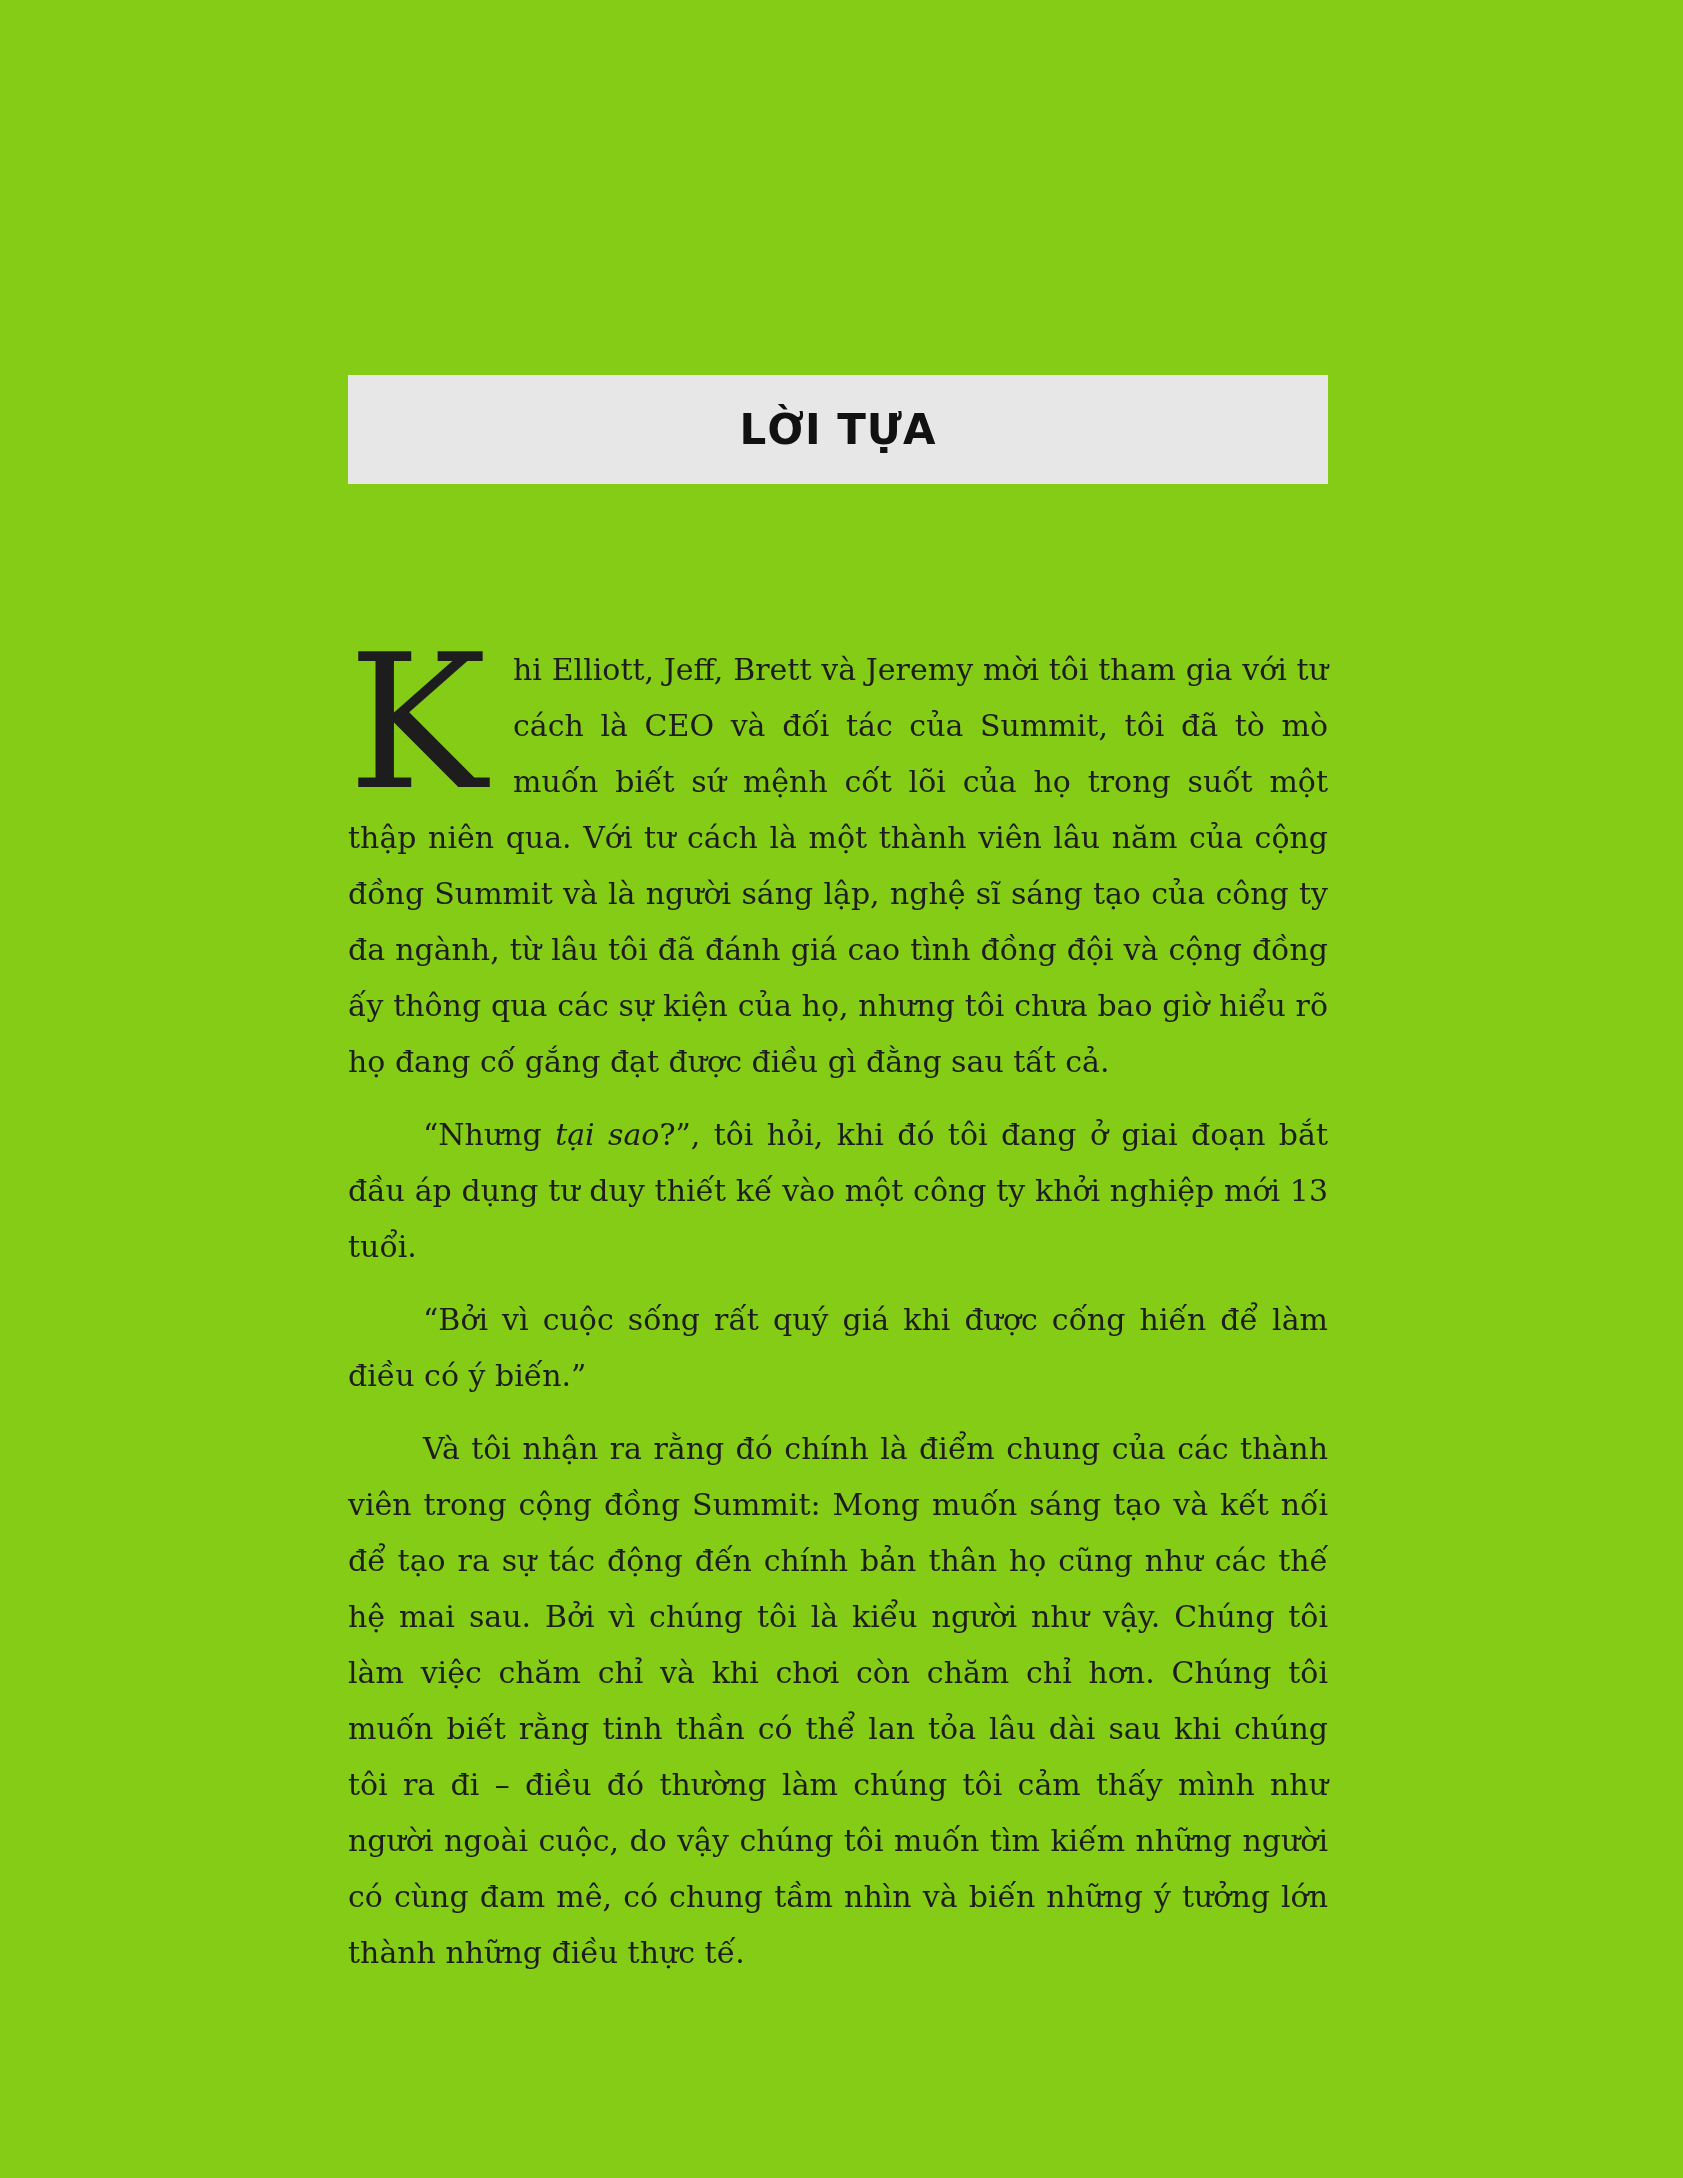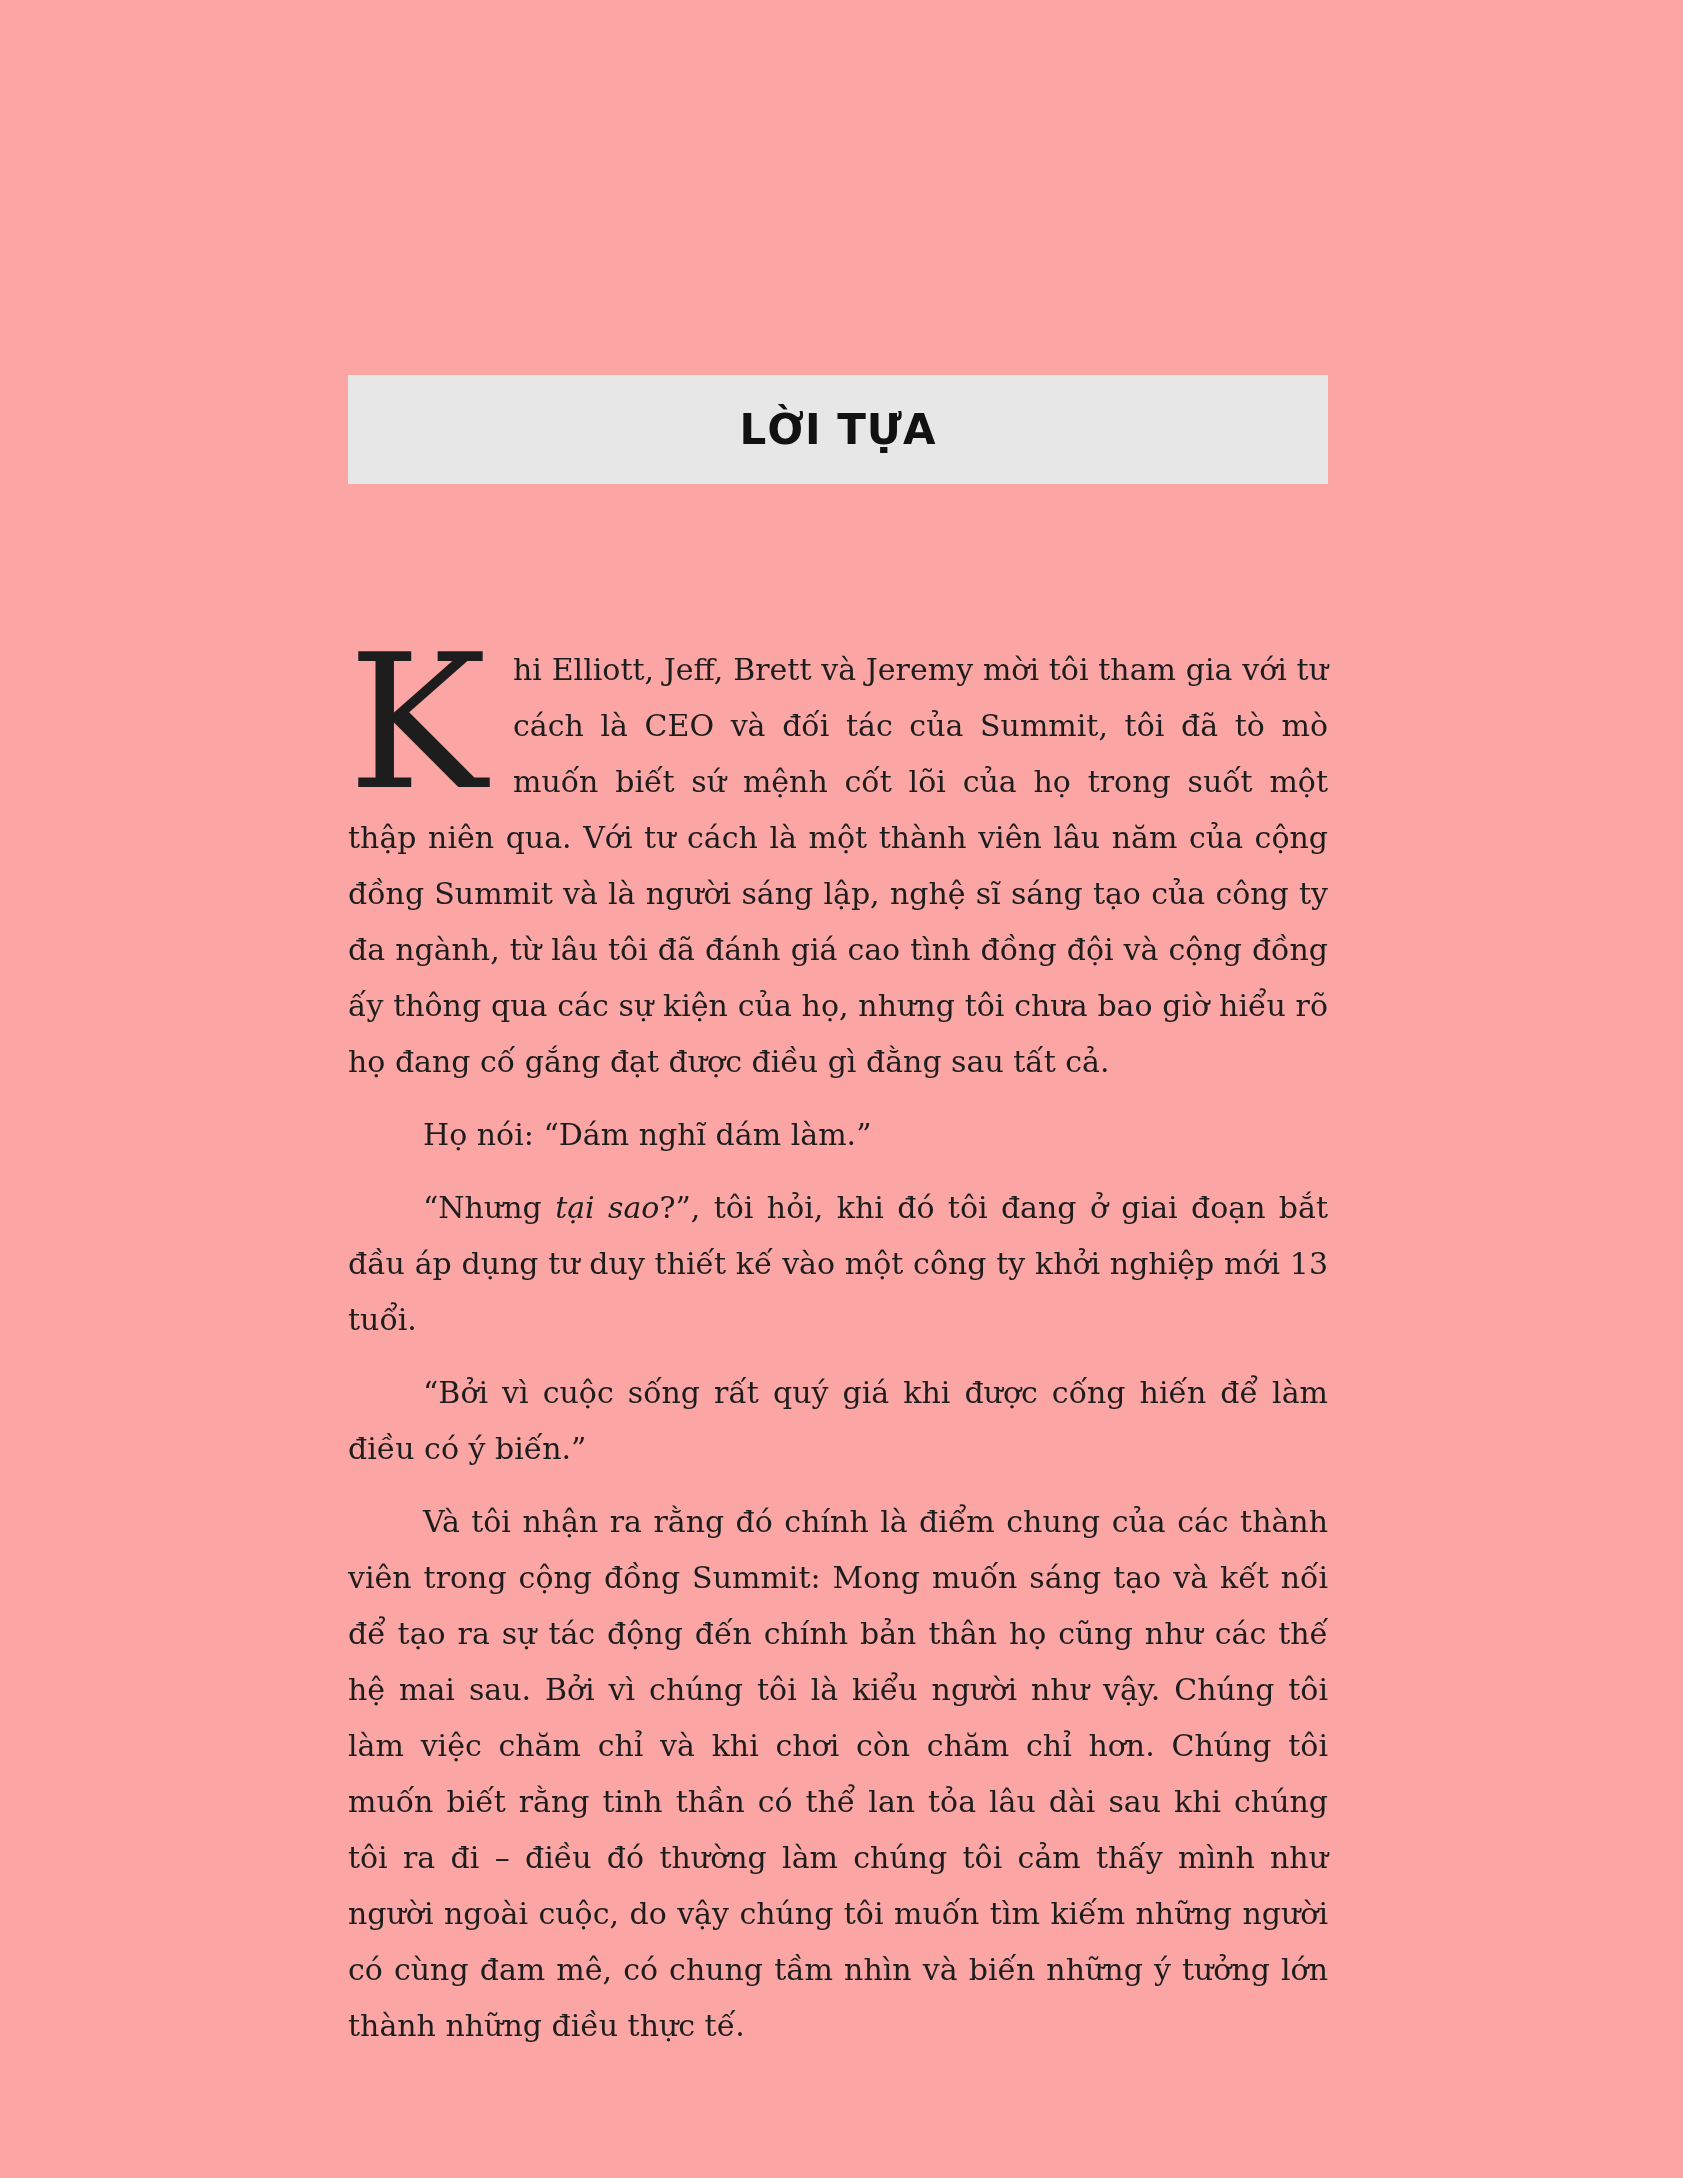--- a/index.html
+++ b/index.html
@@ -9,21 +9,21 @@
     background: #ffffff;
   }
   body {
     font-family: "DejaVu Serif", "Liberation Serif", serif;
     color: #1d1d1d;
   }
   .page {
     position: relative;
     width: 1683px;
     height: 2178px;
-    background: #fca5a5;
+    background: #84cc16;
     overflow: hidden;
   }
   .content {
     position: absolute;
     left: 348px;
     top: 0;
     width: 980px;
   }
   .banner {
     margin-top: 375px;
@@ -74,23 +74,20 @@
     <div class="banner">
       <span class="banner-title">LỜI TỰA</span>
     </div>
 
     <div class="body-text">
 
       <p class="para first">
         <span class="dropcap">K</span><span>hi Elliott, Jeff, Brett và Jeremy mời tôi tham gia với tư cách là CEO và đối tác của Summit, tôi đã tò mò muốn biết sứ mệnh cốt lõi của họ trong suốt một thập niên qua. Với tư cách là một thành viên lâu năm của cộng đồng Summit và là người sáng lập, nghệ sĩ sáng tạo của công ty đa ngành, từ lâu tôi đã đánh giá cao tình đồng đội và cộng đồng ấy thông qua các sự kiện của họ, nhưng tôi chưa bao giờ hiểu rõ họ đang cố gắng đạt được điều gì đằng sau tất cả.</span>
       </p>
 
-      <p class="para indent">
-        <span>Họ nói: “Dám nghĩ dám làm.”</span>
-      </p>
 
       <p class="para indent">
         <span>“Nhưng </span><span class="italic">tại sao</span><span>?”, tôi hỏi, khi đó tôi đang ở giai đoạn bắt đầu áp dụng tư duy thiết kế vào một công ty khởi nghiệp mới 13 tuổi.</span>
       </p>
 
       <p class="para indent">
         <span>“Bởi vì cuộc sống rất quý giá khi được cống hiến để làm điều có ý biến.”</span>
       </p>
 
       <p class="para indent">

